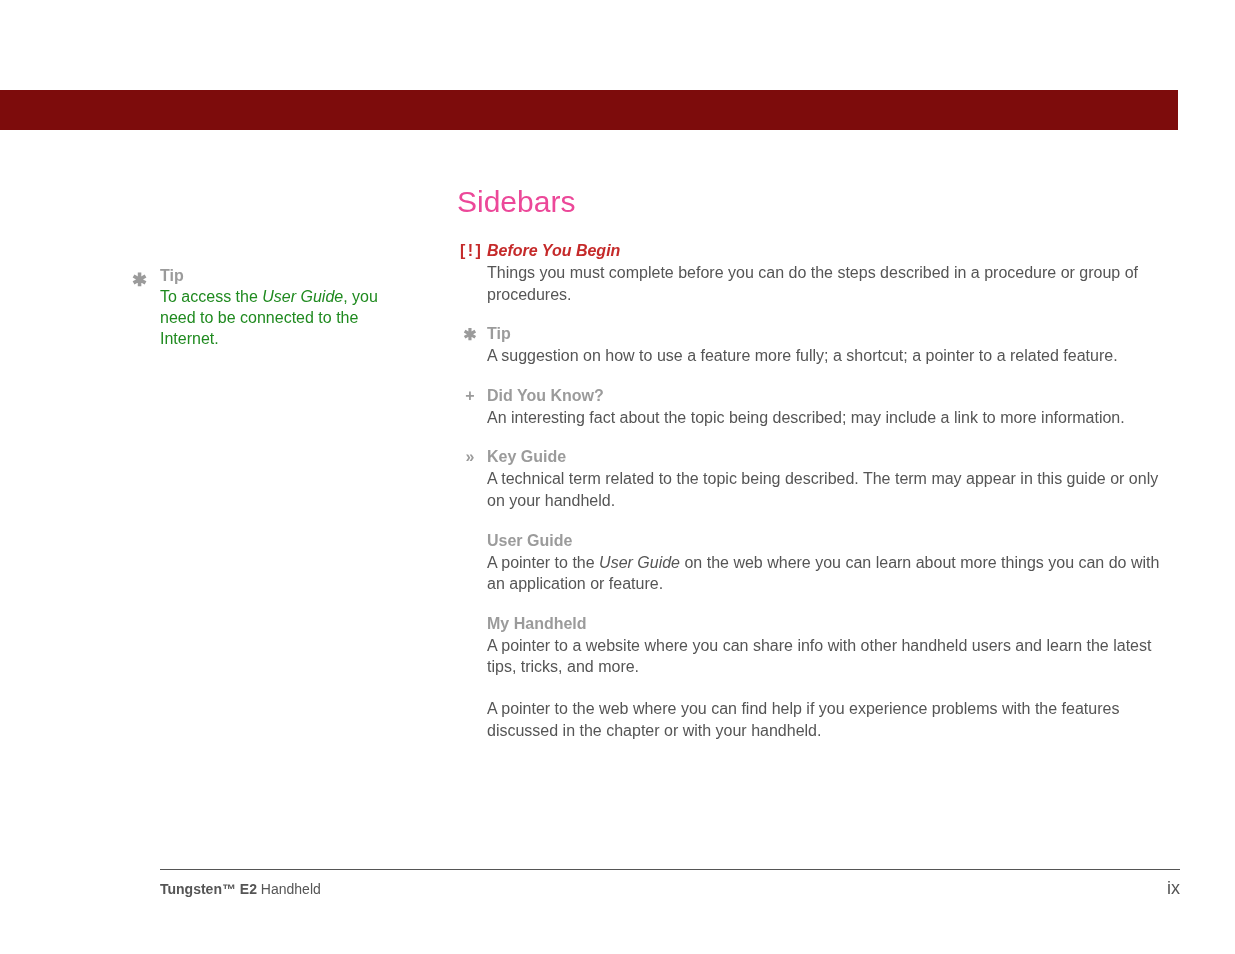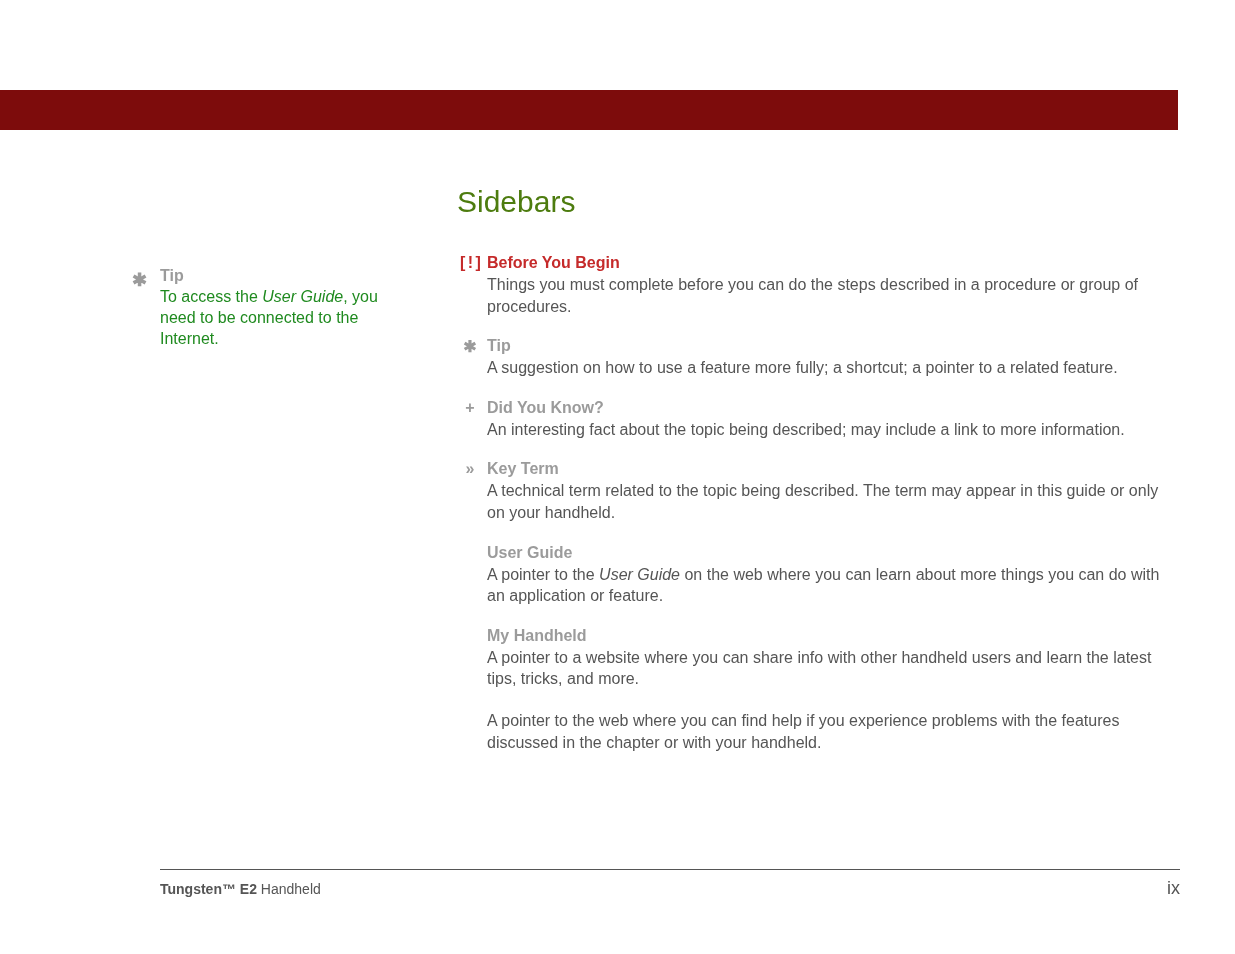--- a/index.html
+++ b/index.html
@@ -49,35 +49,35 @@
   .tip-body em { font-style: italic; }
   .main {
     position: absolute;
     left: 457px;
     top: 185px;
     width: 723px;
   }
   .main h1 {
     font-weight: normal;
     font-size: 30px;
-    color: #4d7c0f;
-    margin-bottom: 35px;
+    color: #ec4899;
+    margin-bottom: 23px;
   }
   .item { margin-bottom: 20px; position: relative; }
   .item-icon {
     position: absolute;
     left: 0;
     top: 0;
     width: 26px;
     text-align: center;
     font-size: 16px;
     font-weight: bold;
   }
   .byb-icon { color: #c52a2a; font-weight: bold; letter-spacing: -1px; }
-  .byb-title { color: #c52a2a; font-weight: bold; font-size: 16px; margin-left: 30px; }
+  .byb-title { color: #c52a2a; font-weight: bold; font-size: 16px; margin-left: 30px; font-style: italic; }
   .gray-icon { color: #9b9b9b; }
   .gray-title { color: #9b9b9b; font-weight: bold; font-size: 16px; margin-left: 30px; }
   .item-body {
     margin-left: 30px;
     color: #555555;
     font-size: 16px;
     line-height: 1.35;
     margin-top: 2px;
   }
   .item-body em { font-style: italic; }
@@ -131,21 +131,21 @@
         <div class="gray-title">Tip</div>
         <div class="item-body">A suggestion on how to use a feature more fully; a shortcut; a pointer to a related feature.</div>
       </div>
       <div class="item">
         <span class="item-icon gray-icon">+</span>
         <div class="gray-title">Did You Know?</div>
         <div class="item-body">An interesting fact about the topic being described; may include a link to more information.</div>
       </div>
       <div class="item">
         <span class="item-icon gray-icon">»</span>
-        <div class="gray-title">Key Term</div>
+        <div class="gray-title">Key Guide</div>
         <div class="item-body">A technical term related to the topic being described. The term may appear in this guide or only on your handheld.</div>
       </div>
       <div class="item item-noicon">
         <div class="gray-title">User Guide</div>
         <div class="item-body"><span>A pointer to the </span><em>User Guide</em><span> on the web where you can learn about more things you can do with an application or feature.</span></div>
       </div>
       <div class="item item-noicon">
         <div class="gray-title">My Handheld</div>
         <div class="item-body">A pointer to a website where you can share info with other handheld users and learn the latest tips, tricks, and more.</div>
       </div>

